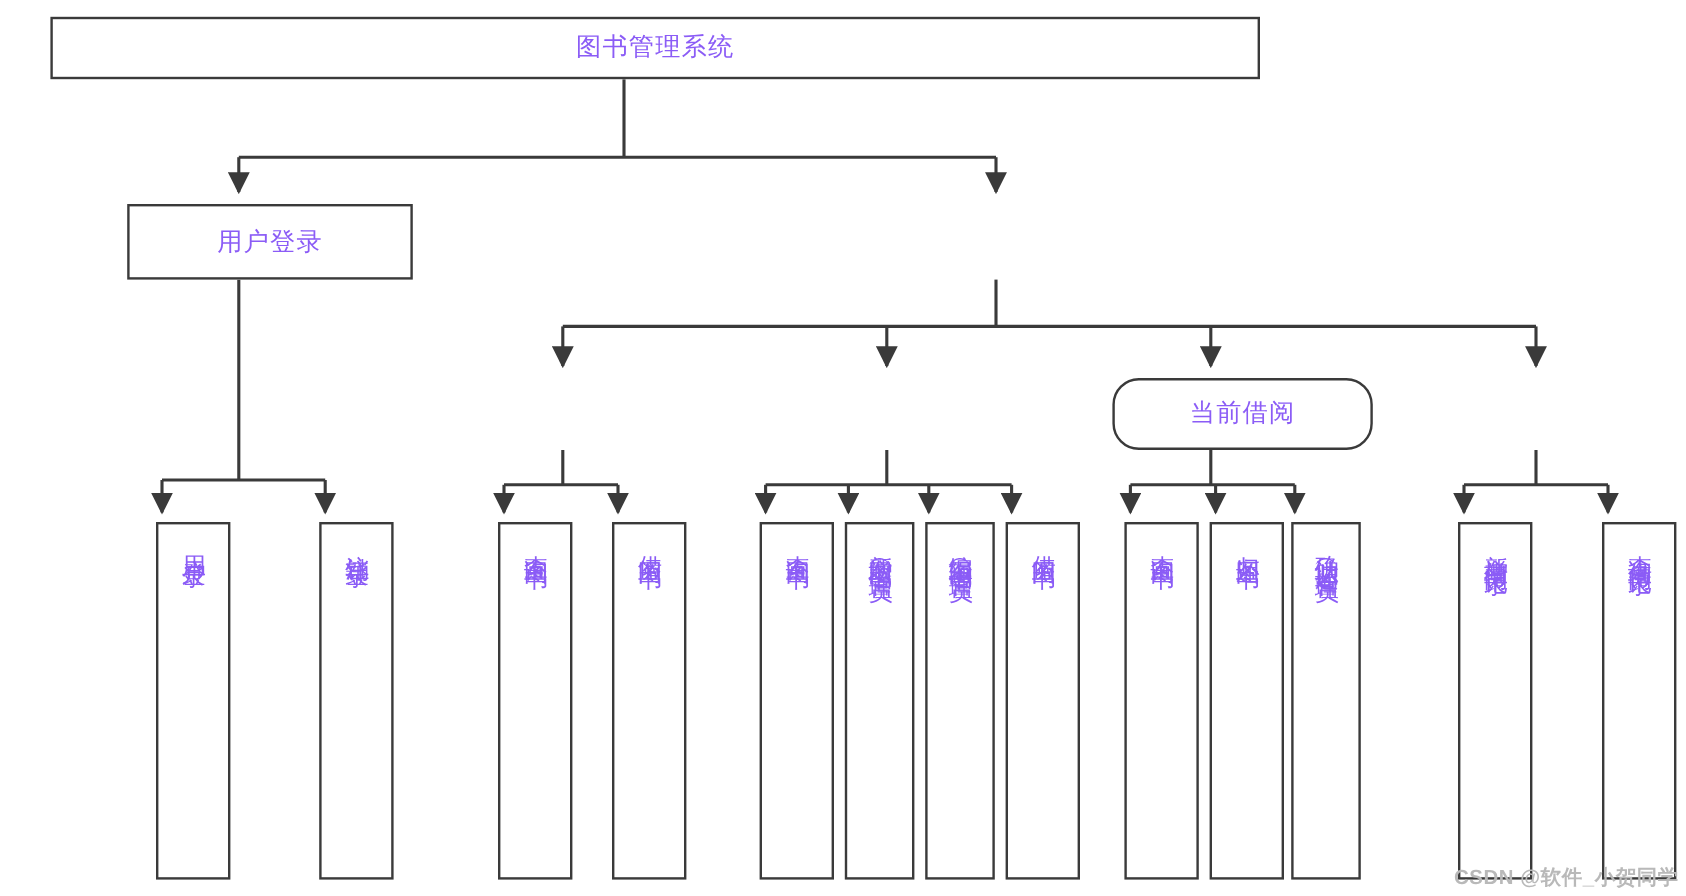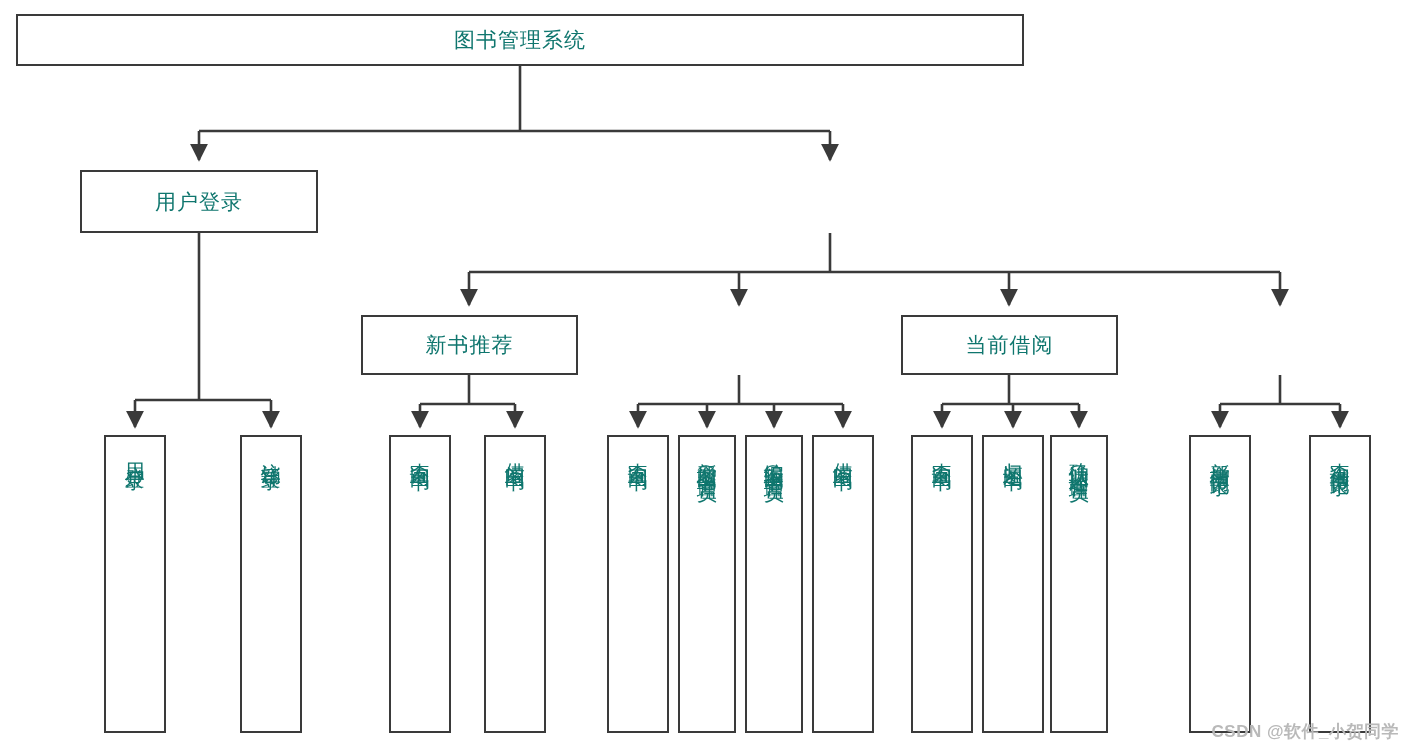--- a/index.html
+++ b/index.html
@@ -1,21 +1,21 @@
 <!DOCTYPE html>
 <html><head>
 <meta charset="utf-8">
 <style>
   html,body{margin:0;padding:0;background:#ffffff;}
   body{width:1405px;height:747px;overflow:hidden;font-family:"Liberation Sans","DejaVu Sans",sans-serif;}
   #stage{position:relative;width:1405px;height:747px;background:#ffffff;}
   #edges{position:absolute;left:0;top:0;width:1405px;height:747px;}
 
   .node{position:absolute;box-sizing:border-box;background:#ffffff;border:2.5px solid #3a3a3a;
-        display:flex;align-items:center;justify-content:center;color:#0f766e;}
+        display:flex;align-items:center;justify-content:center;color:#8b5cf6;margin-left:26px;}
   .node.h{font-size:21px;letter-spacing:1px;line-height:1.2;}
   .node.leaf{font-size:20px;letter-spacing:2px;line-height:1.12;padding:10px 2px;
              align-items:flex-start;justify-content:center;}
   .vtext{writing-mode:vertical-rl;text-orientation:upright;white-space:normal;
          text-align:left;letter-spacing:3px;}
   .watermark{position:absolute;right:6px;bottom:4px;font-size:17px;color:#b9b9b9;
              letter-spacing:0.5px;white-space:nowrap;font-weight:bold;}
 </style>
 </head>
 <body>
@@ -73,24 +73,21 @@
   </svg>
 
   <div class="node h" style="left:16px;top:14px;width:1008px;height:52px;">
     <span>图书管理系统</span>
   </div>
 
   <div class="node h" style="left:80px;top:170px;width:238px;height:63px;">
     <span>用户登录</span>
   </div>
 
-  <div class="node h" style="left:361px;top:315px;width:217px;height:60px;">
-    <span>新书推荐</span>
-  </div>
-  <div class="node h" style="left:901px;top:315px;width:217px;height:60px;">
+  <div class="node h" style="left:901px;top:315px;width:217px;height:60px;border-radius:22px;">
     <span>当前借阅</span>
   </div>
 
   <div class="node leaf" style="left:104px;top:435px;width:62px;height:298px;">
     <span class="vtext">用户登录</span>
   </div>
   <div class="node leaf" style="left:240px;top:435px;width:62px;height:298px;">
     <span class="vtext">注销登录</span>
   </div>
 

